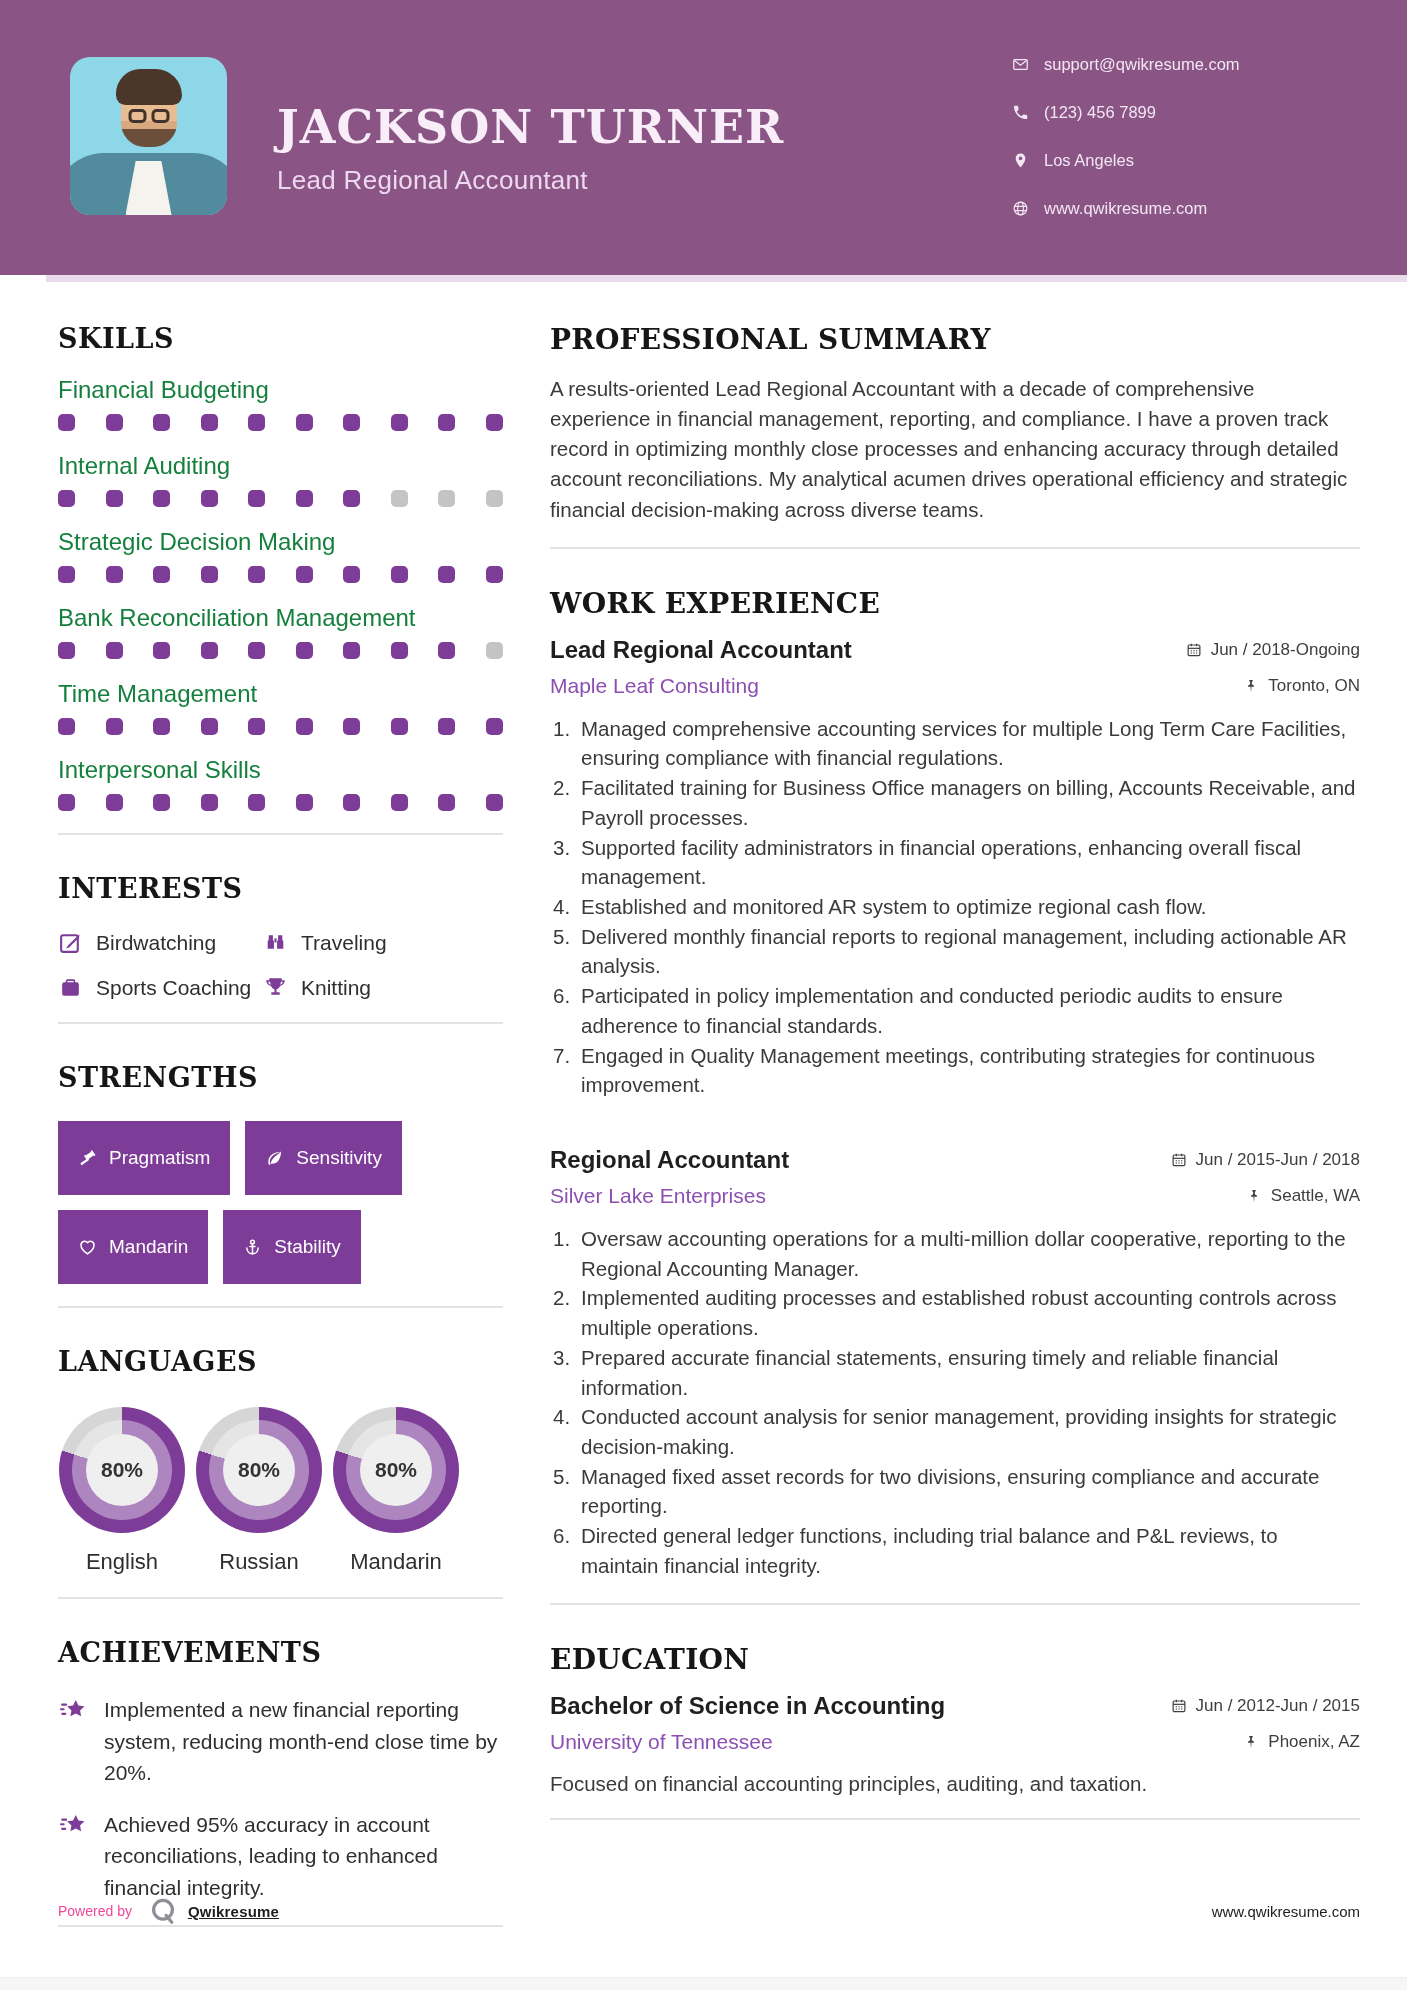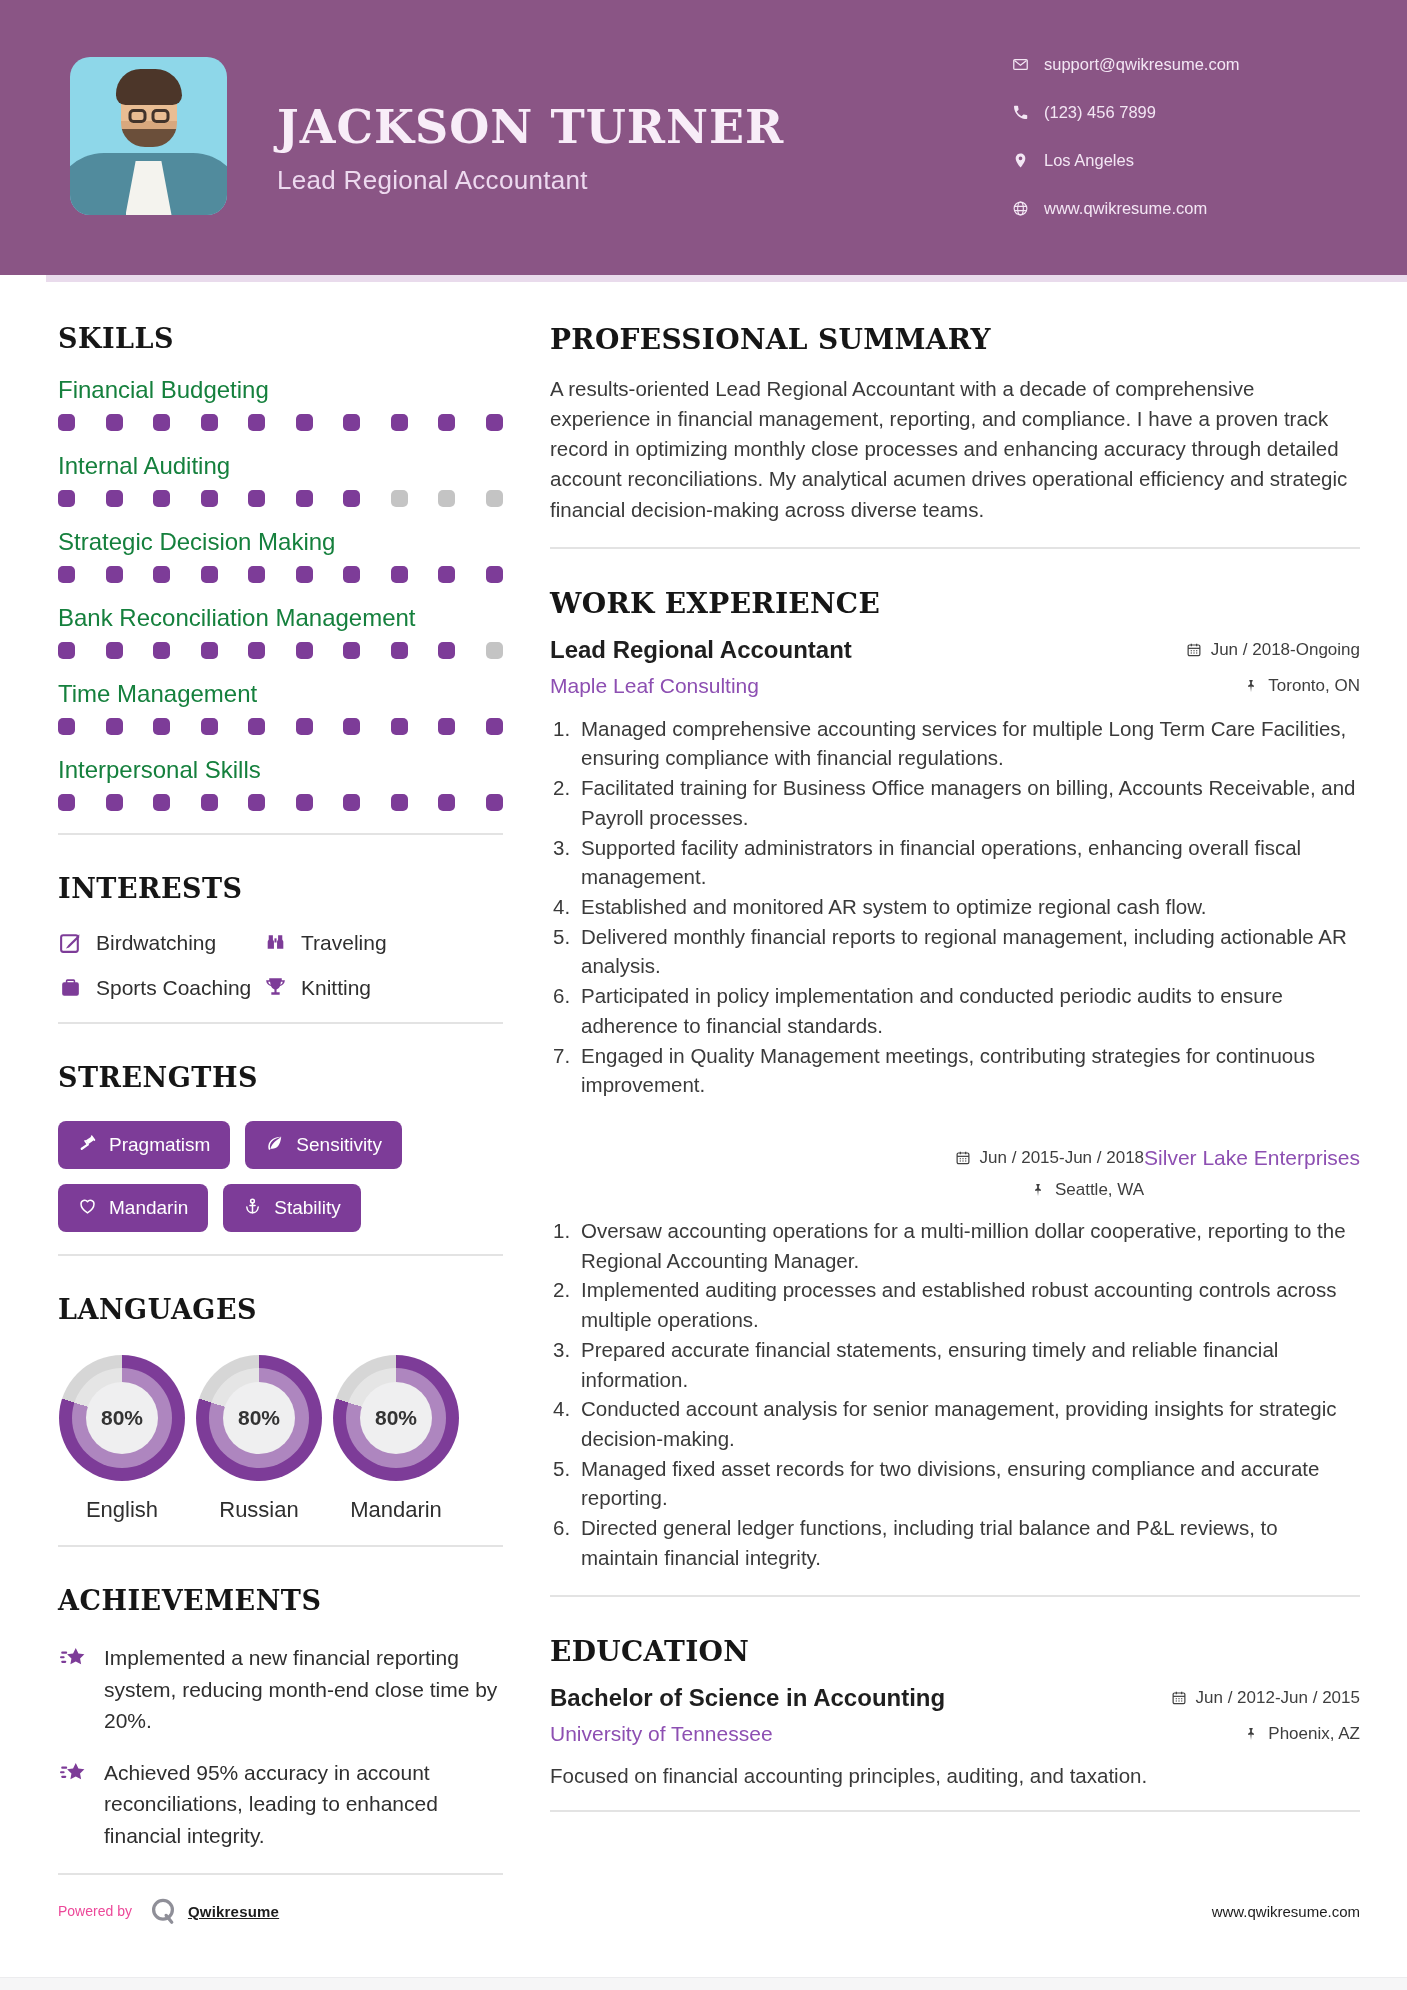--- a/index.html
+++ b/index.html
@@ -61,22 +61,22 @@
   .dot{width:17px;height:17px;border-radius:5px;background:var(--dot-off);}
   .dot.on{background:var(--accent);}
 
   
   .interests{margin-top:26px;display:grid;grid-template-columns:205px 1fr;row-gap:20px;}
   .interest{display:flex;align-items:center;gap:13px;font-size:21px;color:#2f2f2f;}
   .interest .icon{color:var(--accent);}
 
   
   .badges{margin-top:28px;display:flex;flex-wrap:wrap;gap:15px;max-width:420px;}
-  .badge{display:inline-flex;align-items:flex-start;gap:12px;background:var(--accent);color:#fff;
-         font-size:19px;padding:13px 20px;border-radius:8px;}
+  .badge{display:inline-flex;align-items:center;gap:12px;background:var(--accent);color:#fff;
+         font-size:19px;padding:26px 20px;}
   .badge .icon{color:#fff;}
 
   
   .langs{margin-top:30px;display:flex;gap:9px;}
   .lang{width:128px;text-align:center;}
   .donut{position:relative;width:126px;height:126px;border-radius:50%;margin:0 auto;}
   .donut-mid{position:absolute;inset:13px;border-radius:50%;background:rgba(255,255,255,.38);}
   .donut-hole{position:absolute;inset:27px;border-radius:50%;background:#efeff0;
          display:flex;align-items:center;justify-content:center;}
   .donut-pct{font-size:21px;font-weight:700;color:#333;}
@@ -465,20 +465,21 @@
                 <li>Facilitated training for Business Office managers on billing, Accounts Receivable, and Payroll processes.</li>
                 <li>Supported facility administrators in financial operations, enhancing overall fiscal management.</li>
                 <li>Established and monitored AR system to optimize regional cash flow.</li>
                 <li>Delivered monthly financial reports to regional management, including actionable AR analysis.</li>
                 <li>Participated in policy implementation and conducted periodic audits to ensure adherence to financial standards.</li>
                 <li>Engaged in Quality Management meetings, contributing strategies for continuous improvement.</li>
               </ol>
             </article>
             <article class="job">
               <div class="job-head">
+                <h3 class="job-role">Regional Accountant</h3>
                 <div class="meta">
                   <span class="icon i16">
                     <svg viewBox="0 0 24 24" fill="none" stroke="currentColor" stroke-width="1.8">
                       <rect x="3.2" y="4.5" width="17.6" height="16" rx="2"></rect>
                       <path d="M3.2 9.5h17.6"></path>
                       <path d="M8 2.8v3.4M16 2.8v3.4"></path>
                       <path d="M7 13h2M11 13h2M15 13h2M7 16.6h2M11 16.6h2M15 16.6h2" stroke-width="1.6"></path>
                     </svg>
                   </span>
                   <span>Jun / 2015-Jun / 2018</span>

